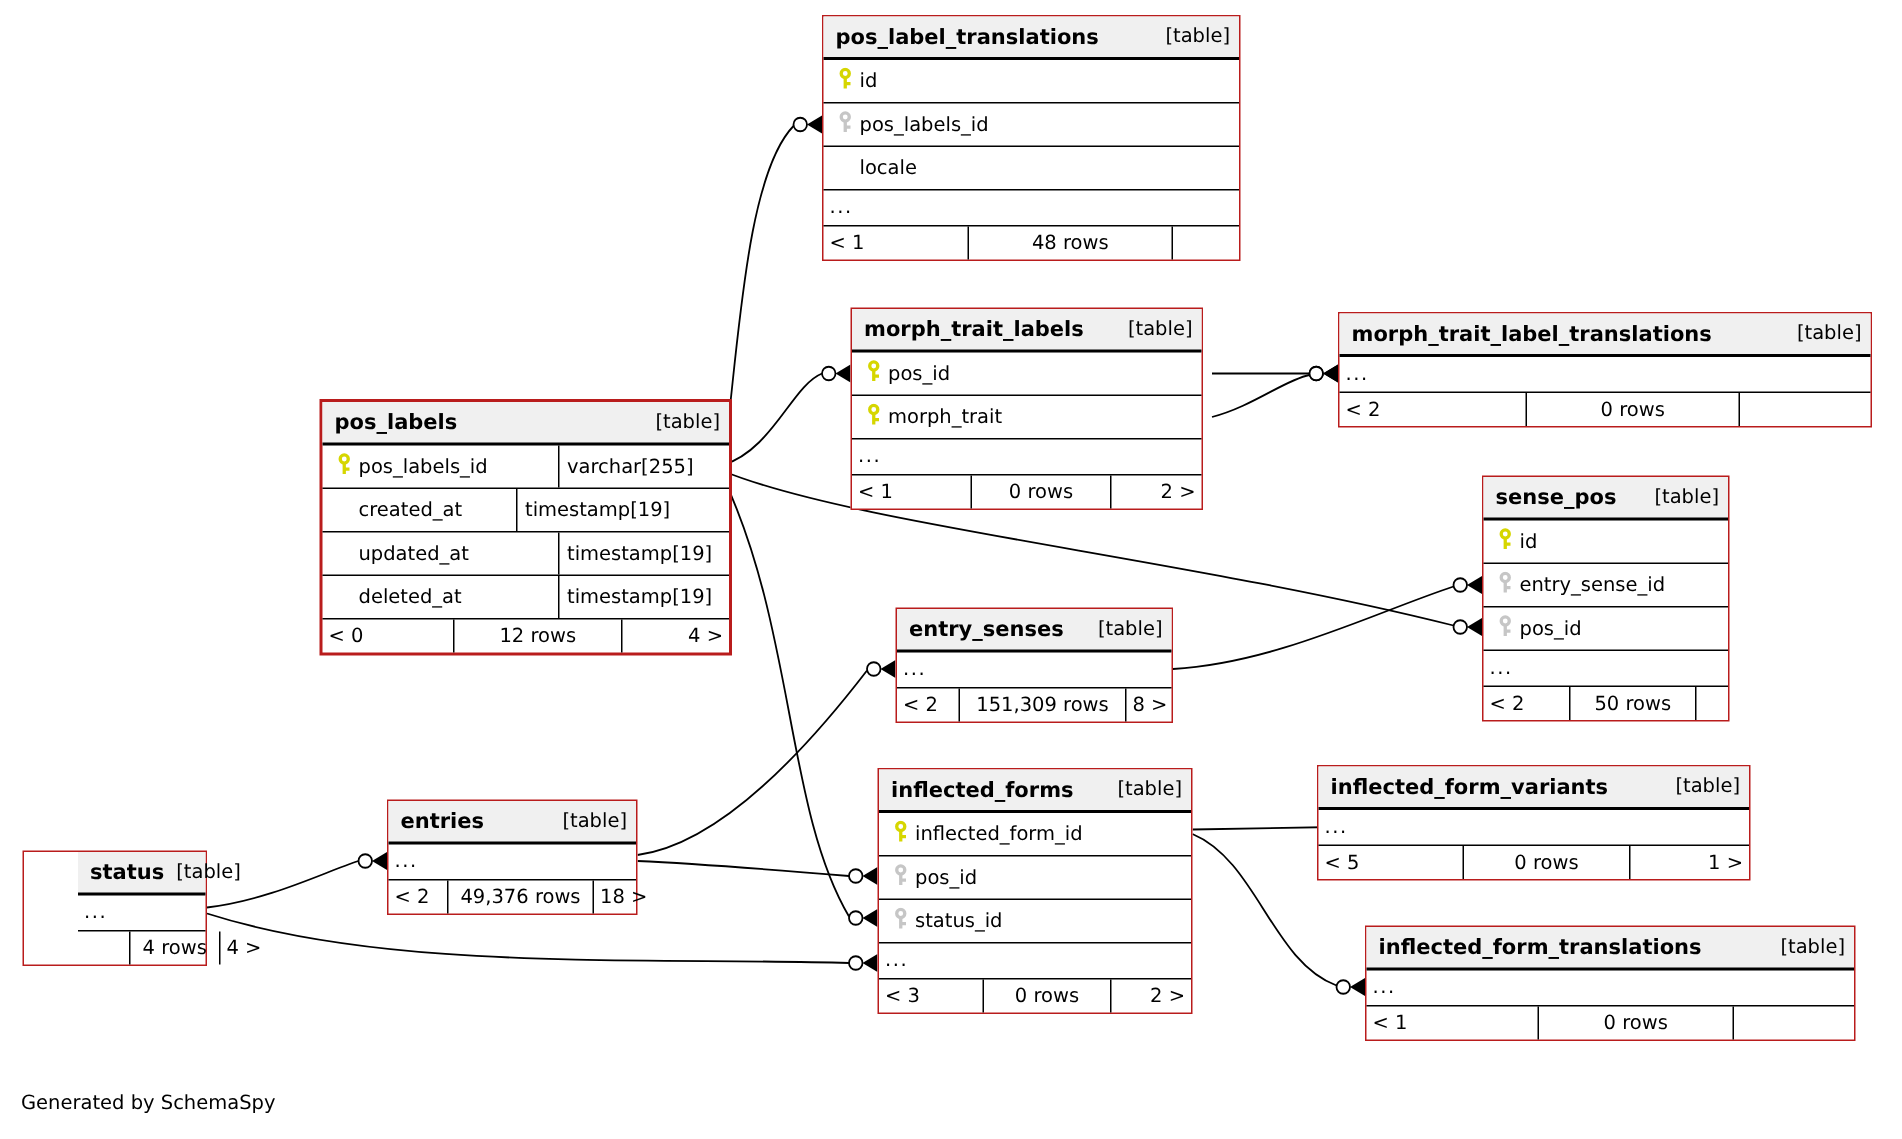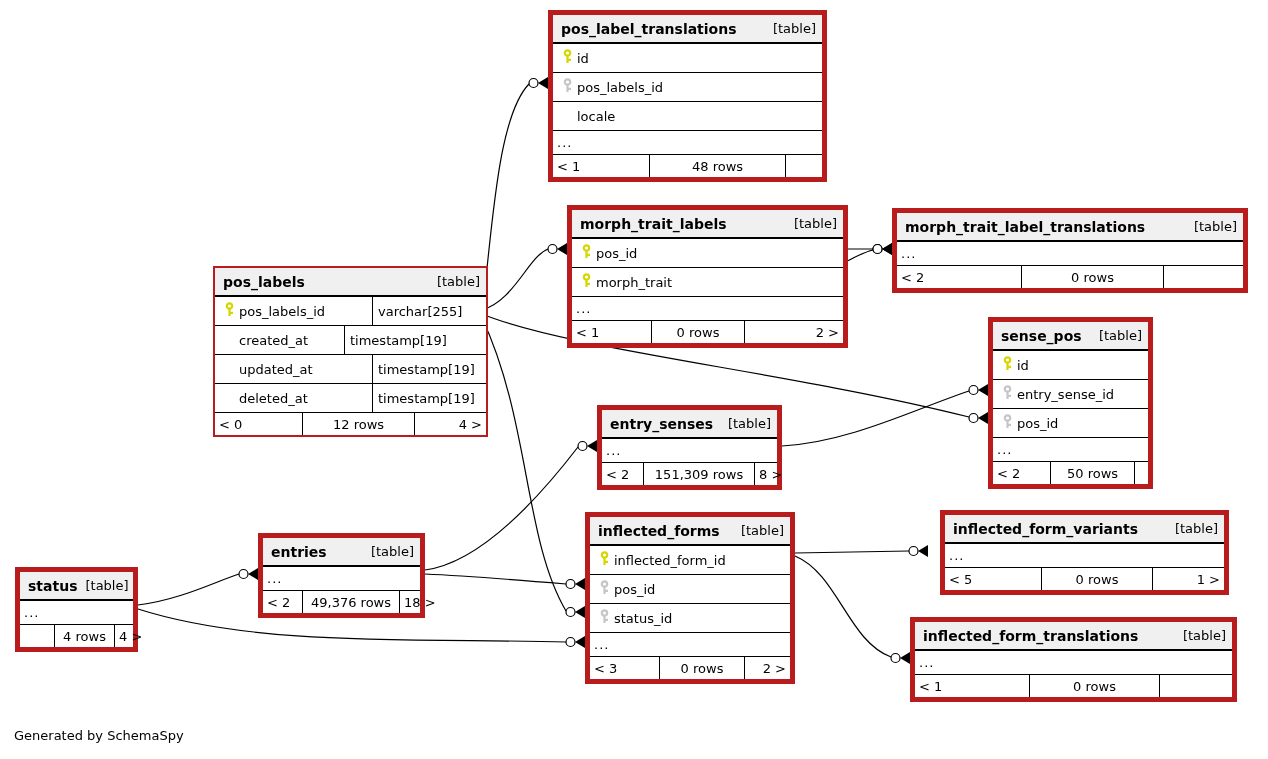--- a/index.html
+++ b/index.html
@@ -1,19 +1,19 @@
 <!DOCTYPE html>
 <html><head>
 <meta charset="utf-8">
 <style>
   * { box-sizing: border-box; margin: 0; padding: 0; }
   html,body { width: 1268px; height: 759px; background: #ffffff; }
   body { position: relative; font-family: "DejaVu Sans", sans-serif; color: #000; overflow: hidden; }
   #edges { position: absolute; left: 0; top: 0; z-index: 1; }
-  .tbl { position: absolute; background: #fff; border: 5px solid #b91c1c; z-index: 2; }
+  .tbl { position: absolute; background: #fff; border: 1px solid #b91c1c; z-index: 2; }
   .tbl.hl { border-width: 2px; }
   .hdr { display: flex; justify-content: space-between; align-items: center;
          background: #f0f0f0; border-bottom: 2px solid #000; height: 29px; padding: 0 6px 0 8px; }
   .hdr .nm { font-weight: bold; font-size: 14px; white-space: nowrap; }
   .hdr .tag { font-size: 13px; white-space: nowrap; padding-left: 8px; }
   .col { display: flex; align-items: stretch; height: 29px; border-bottom: 1px solid #000; font-size: 13px; }
   .namecell { display: flex; align-items: center; flex: 1; min-width: 0; }
   .namecell.fixed { flex: none; border-right: 1px solid #000; }
   .keyspot { width: 22px; padding-left: 9px; display: flex; align-items: center; flex: none; }
   .colname { white-space: nowrap; padding-left: 2px; }
@@ -132,21 +132,21 @@
           <span class="colname">locale</span>
         </div>
       </div>
       <div class="dots">...</div>
       <div class="ftr">
         <div class="c c1" style="width: 97px;">&lt; 1</div>
         <div class="c c2" style="width: 136px;">48 rows</div>
         <div class="c c3"></div>
       </div>
     </div>
-    <div class="tbl" style="left: 567px; top: 205px; width: 281px;">
+    <div class="tbl" style="left: 567px; top: 205px; width: 235px;">
       <div class="hdr">
         <span class="nm">morph_trait_labels</span>
         <span class="tag">[table]</span>
       </div>
       <div class="col">
         <div class="namecell">
           <span class="keyspot">
             <span><svg width="11" height="15" viewBox="0 0 11 15">
                 <circle cx="5.5" cy="4" r="2.7" fill="none" stroke="#d6d600" stroke-width="2.2"></circle>
                 <path d="M5.5 6.7 L5.5 14 M5.5 10.8 L9 10.8" stroke="#d6d600" stroke-width="2.2" fill="none"></path>
@@ -291,21 +291,21 @@
         <span class="nm">entries</span>
         <span class="tag">[table]</span>
       </div>
       <div class="dots">...</div>
       <div class="ftr">
         <div class="c c1" style="width: 40px;">&lt; 2</div>
         <div class="c c2" style="width: 97px;">49,376 rows</div>
         <div class="c c3">18 &gt;</div>
       </div>
     </div>
-    <div class="tbl" style="left: 15px; top: 567px; width: 123px;">
+    <div class="tbl" style="left: 15px; top: 567px; width: 123px; padding-left: 36px;">
       <div class="hdr">
         <span class="nm">status</span>
         <span class="tag">[table]</span>
       </div>
       <div class="dots">...</div>
       <div class="ftr">
         <div class="c c1" style="width: 35px;"></div>
         <div class="c c2" style="width: 60px;">4 rows</div>
         <div class="c c3">4 &gt;</div>
       </div>
@@ -348,21 +348,21 @@
           <span class="colname">status_id</span>
         </div>
       </div>
       <div class="dots">...</div>
       <div class="ftr">
         <div class="c c1" style="width: 70px;">&lt; 3</div>
         <div class="c c2" style="width: 85px;">0 rows</div>
         <div class="c c3">2 &gt;</div>
       </div>
     </div>
-    <div class="tbl" style="left: 940px; top: 510px; width: 289px;">
+    <div class="tbl" style="left: 878px; top: 510px; width: 289px;">
       <div class="hdr">
         <span class="nm">inflected_form_variants</span>
         <span class="tag">[table]</span>
       </div>
       <div class="dots">...</div>
       <div class="ftr">
         <div class="c c1" style="width: 97px;">&lt; 5</div>
         <div class="c c2" style="width: 111px;">0 rows</div>
         <div class="c c3">1 &gt;</div>
       </div>

